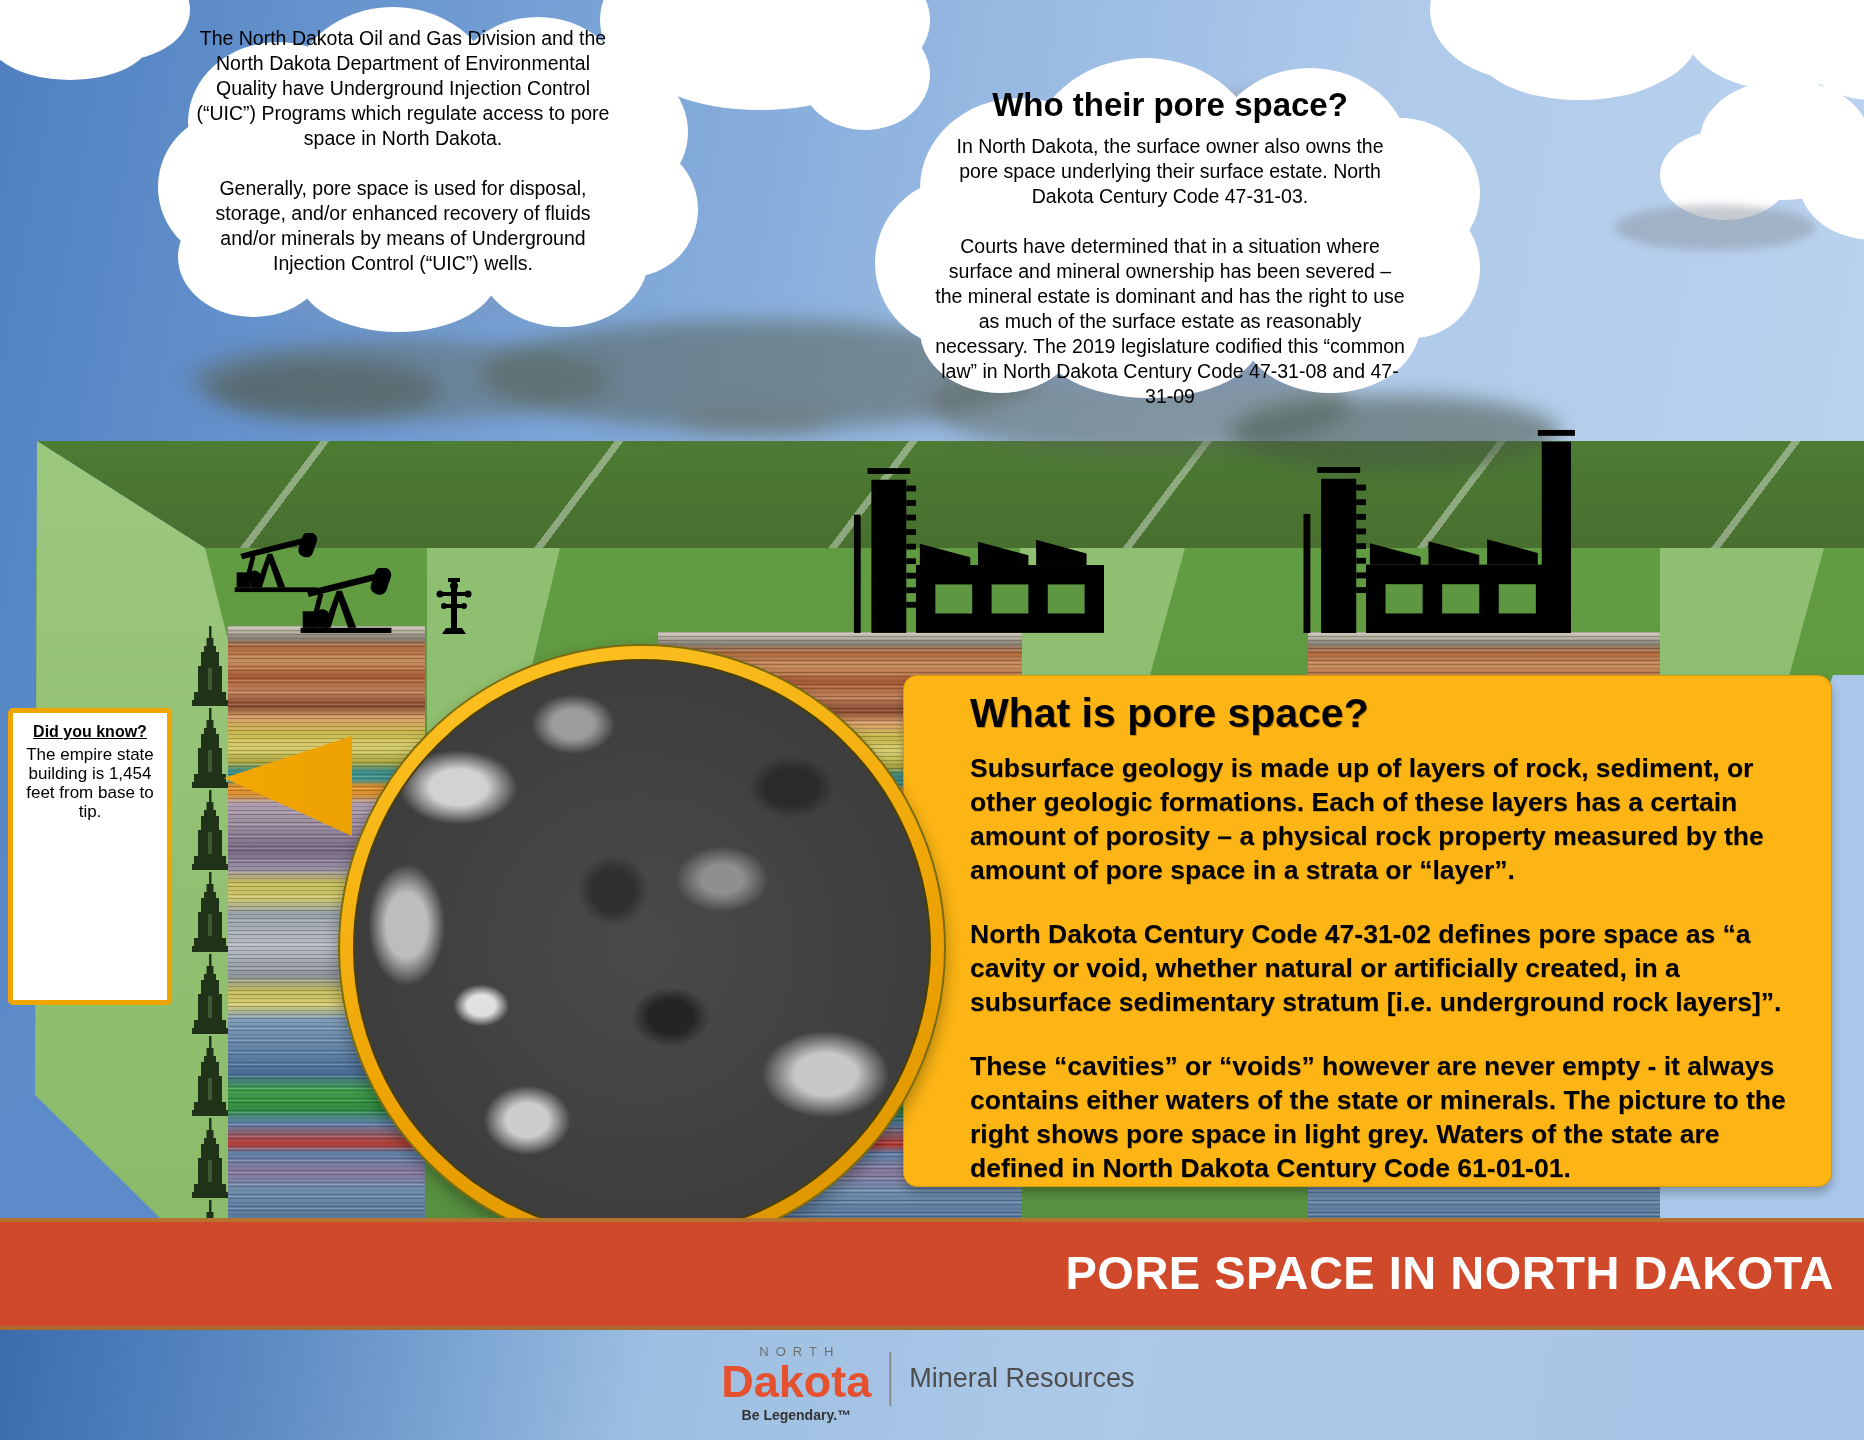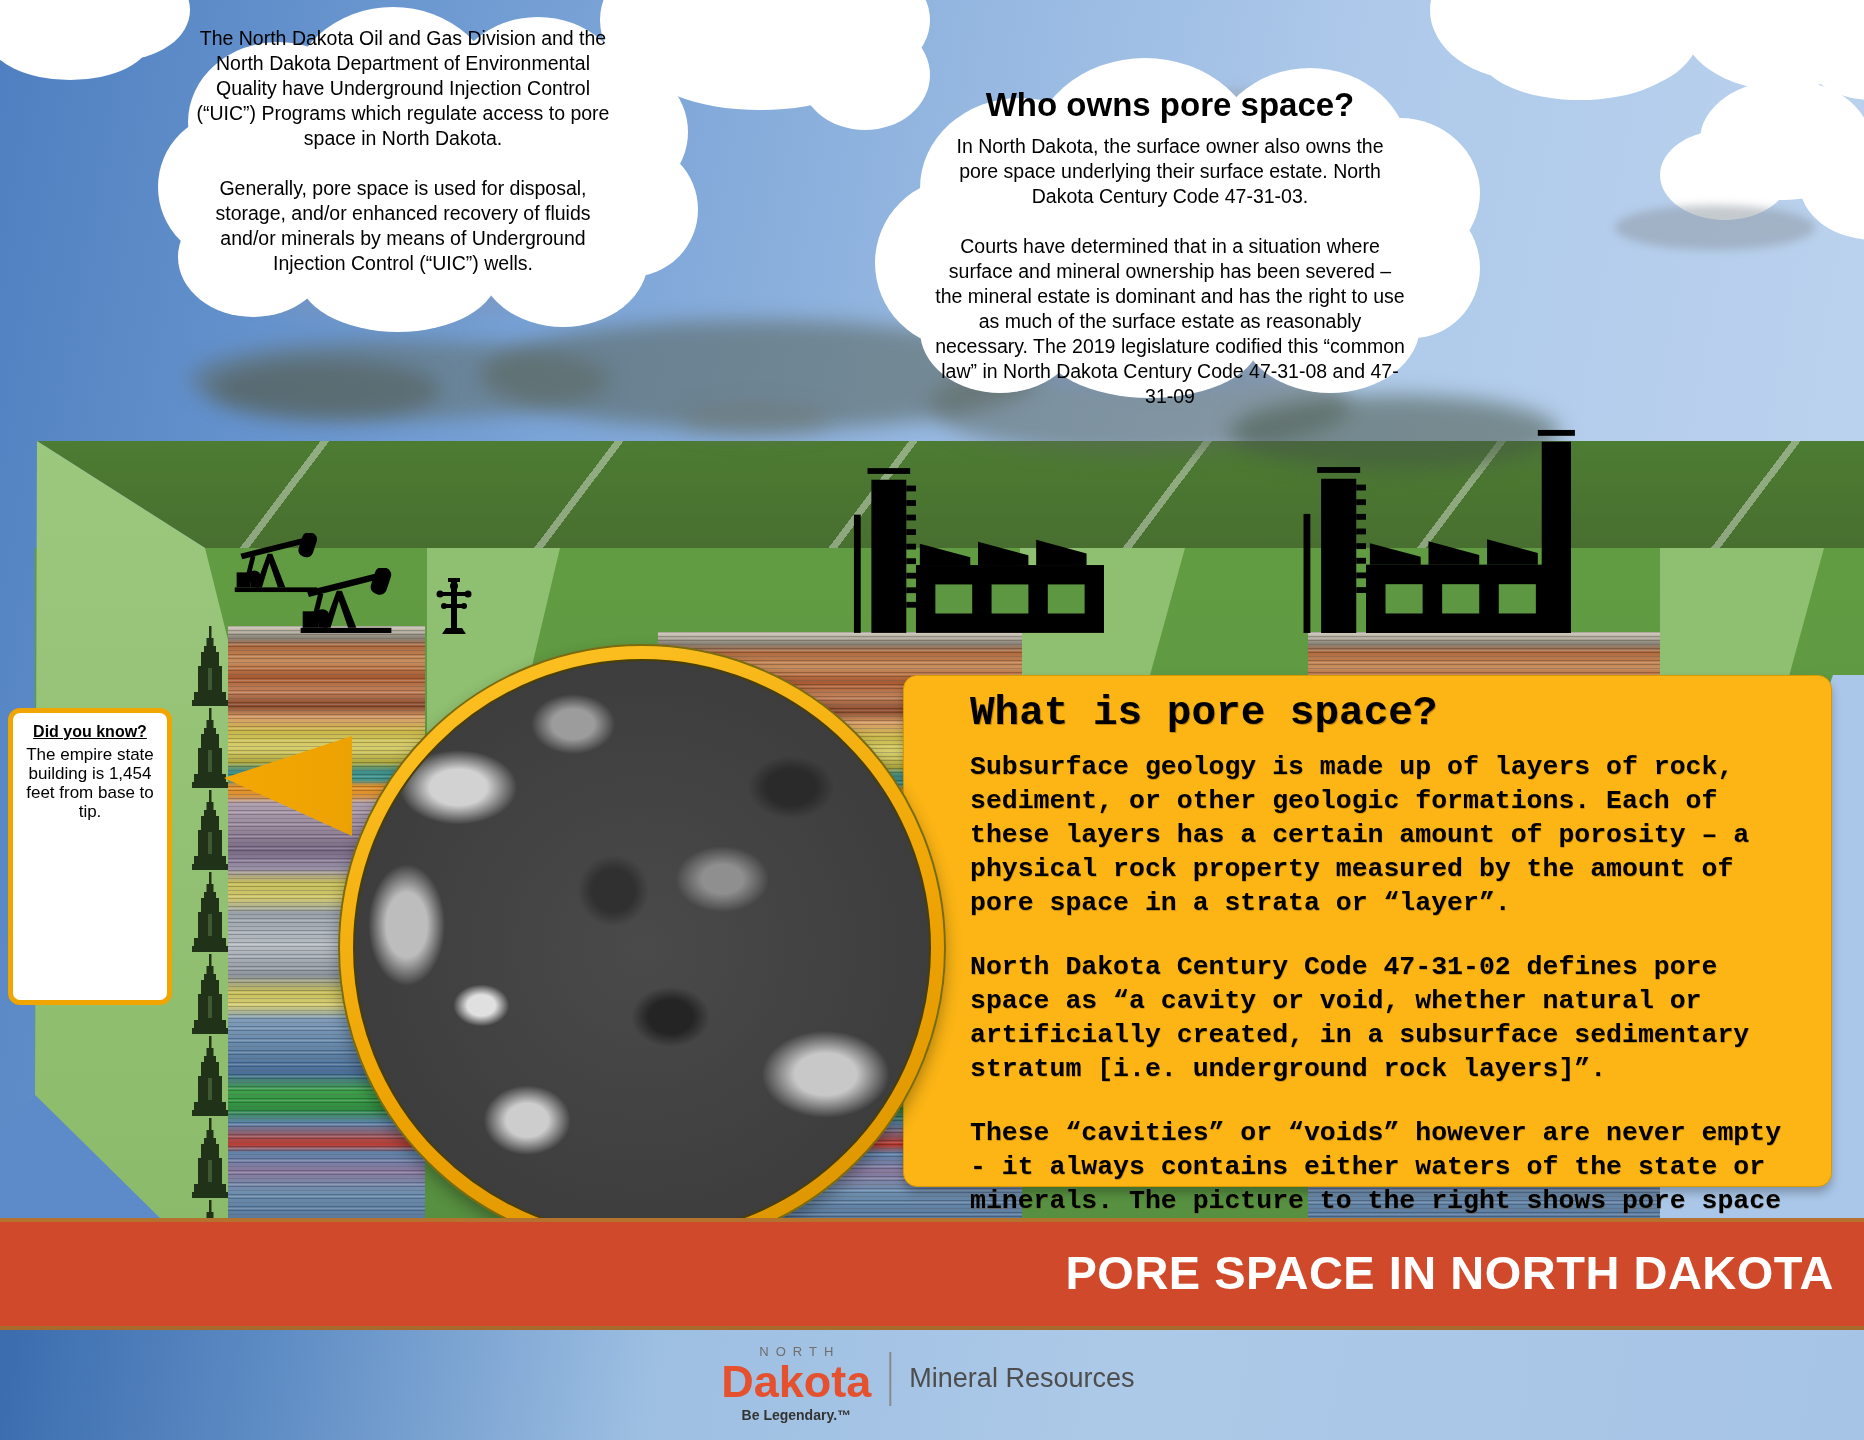--- a/index.html
+++ b/index.html
@@ -75,27 +75,27 @@
       radial-gradient(75px 60px at 30% 80%, #cdcdcd 0 28%, rgba(0,0,0,0) 58%),
       radial-gradient(55px 42px at 55% 62%, #242424 0 40%, rgba(0,0,0,0) 72%),
       radial-gradient(62px 45px at 76% 22%, #2a2a2a 0 40%, rgba(0,0,0,0) 70%),
       radial-gradient(48px 48px at 45% 40%, #303030 0 44%, rgba(0,0,0,0) 75%),
       radial-gradient(40px 30px at 22% 60%, #e0e0e0 0 35%, rgba(0,0,0,0) 70%),
       radial-gradient(#4a4a4a,#383838);}
   
   .what-box{left:903px;top:675px;width:929px;height:512px;z-index:6;
     background:#fcb514;border-radius:14px;border:1px solid #d89a00;
     box-shadow:0 6px 10px rgba(0,0,0,0.25);
-    padding:10px 40px 0 66px;box-sizing:border-box;color:#000;font-family:Liberation Mono, monospace;}
+    padding:10px 40px 0 66px;box-sizing:border-box;color:#000;}
   .what-title{font-size:41px;font-weight:bold;margin:4px 0 14px 0;
     text-shadow:1px 1px 0 rgba(120,70,0,0.45);}
   .what-box p{font-size:26.5px;line-height:34px;font-weight:600;margin:0 0 30px 0;
     text-shadow:0.5px 0.5px 0 rgba(120,70,0,0.35);}
   .dyk-box{left:8px;top:708px;width:164px;height:297px;z-index:8;
-    background:#fff;border:5px solid #f0a500;border-radius:12px;box-sizing:border-box;
+    background:#fff;border:5px solid #f0a500;border-radius:5px;box-sizing:border-box;
     padding:8px 6px;color:#000;text-align:center;}
   .dyk-title{font-size:16px;font-weight:bold;text-decoration:underline;margin:2px 0 4px 0;}
   .dyk-box p{font-size:17px;line-height:19px;font-weight:normal;margin:0;}
   
   .banner{left:0;top:1218px;width:1864px;height:112px;z-index:9;
     background:#d0492a;border-top:4px solid #b5722f;border-bottom:4px solid #a86a2c;
     box-sizing:border-box;}
   .banner-title{position:absolute;right:30px;top:0;line-height:102px;
     font-size:47px;font-weight:bold;color:#fff;letter-spacing:0.5px;}
   .footer{left:0;top:1330px;width:1864px;height:110px;z-index:9;
@@ -346,21 +346,21 @@
     <div class="puff" style="left:60px;top:50px;width:200px;height:180px;"></div>
     <div class="puff" style="left:170px;top:10px;width:230px;height:200px;"></div>
     <div class="puff" style="left:350px;top:20px;width:200px;height:180px;"></div>
     <div class="puff" style="left:460px;top:70px;width:160px;height:150px;"></div>
     <div class="puff" style="left:485px;top:150px;width:135px;height:140px;"></div>
     <div class="puff" style="left:380px;top:210px;width:180px;height:135px;"></div>
     <div class="puff" style="left:180px;top:235px;width:220px;height:115px;"></div>
     <div class="puff" style="left:60px;top:220px;width:160px;height:125px;"></div>
     <div class="puff" style="left:80px;top:70px;width:470px;height:230px;"></div>
     <div class="bubble-text" style="left:75px;top:38px;width:470px;">
-      <h2 class="bubble-title">Who owns pore space?</h2>
+      <h2 class="bubble-title">Who their pore space?</h2>
       <p>In North Dakota, the surface owner also owns the pore space underlying their surface estate. North Dakota Century Code 47-31-03.</p>
       <p>Courts have determined that in a situation where surface and mineral ownership has been severed – the mineral estate is dominant and has the right to use as much of the surface estate as reasonably necessary. The 2019 legislature codified this “common law” in North Dakota Century Code 47-31-08 and 47-31-09</p>
     </div>
   </div>
 
   <div class="abs sample-tail"></div>
   <div class="abs sample-ring">
     <div class="sample-rock"></div>
   </div>
 

